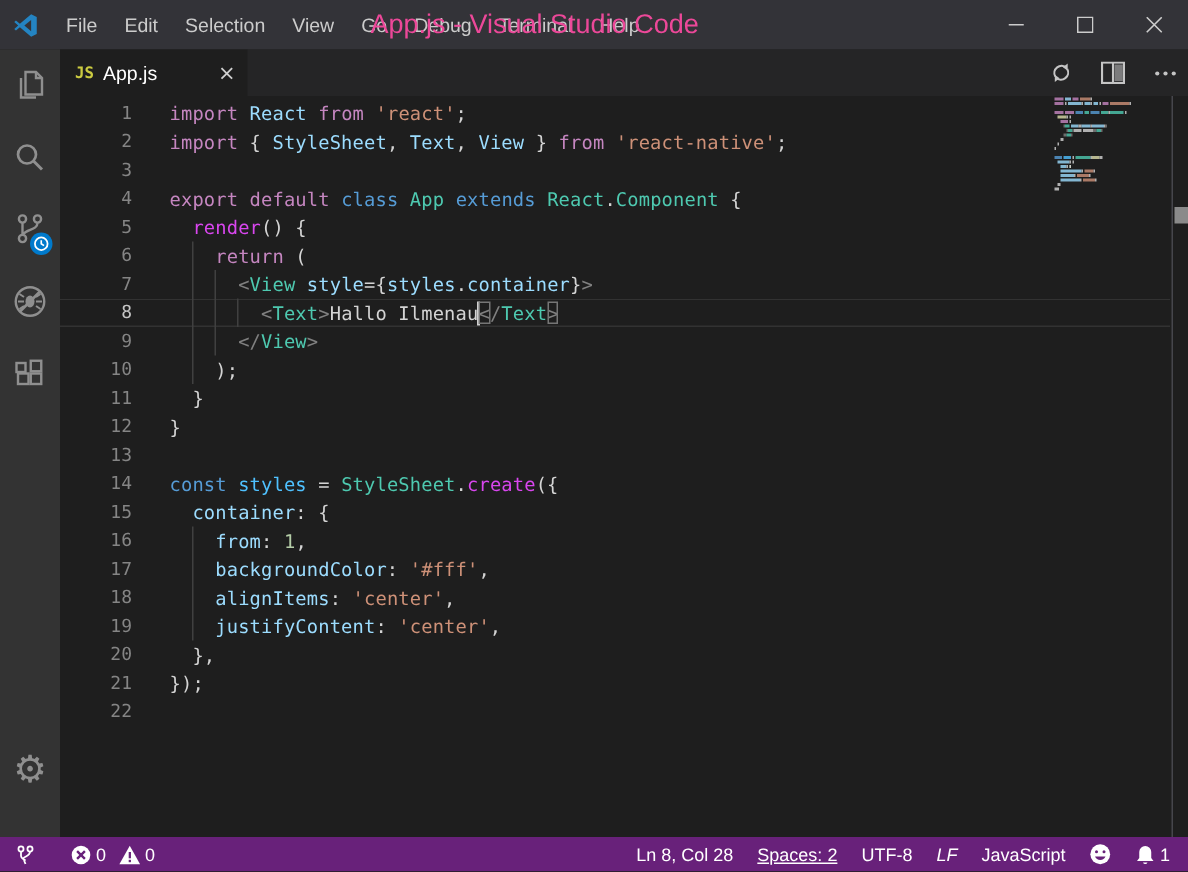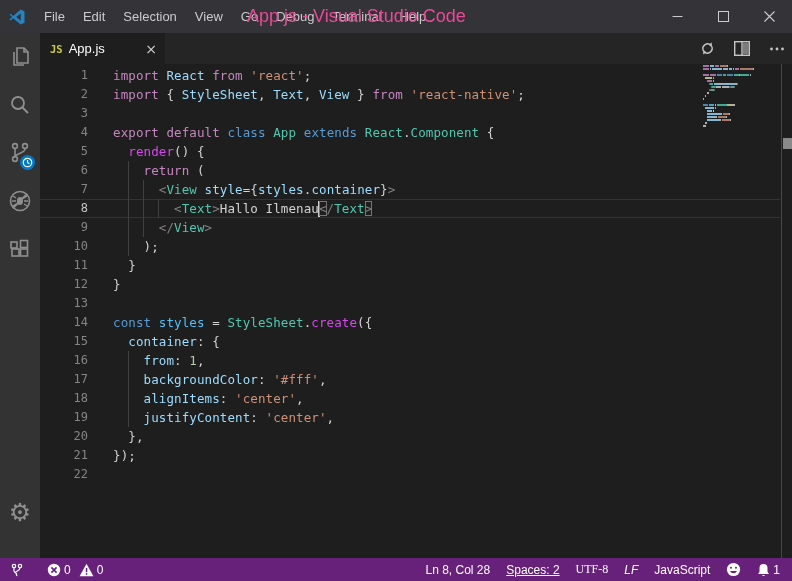--- a/index.html
+++ b/index.html
@@ -341,19 +341,19 @@
       </span>
       <span class="sb-item" style="order:11; padding-right:12px">
         <svg width="13" height="14" viewBox="0 0 13 14">
           <path d="M6.5 1 a4 4 0 0 1 4 4 v4 l1.5 2 h-11 l1.5 -2 v-4 a4 4 0 0 1 4 -4 z" fill="#ffffff"></path>
           <path d="M5 12 a1.6 1.6 0 0 0 3 0 z" fill="#ffffff"></path>
         </svg>
         <span class="sb-count">1</span>
       </span>
     <span class="sb-item" style="order: 0;">Ln 8, Col 28</span>
         <span class="sb-item" style="order: 1; text-decoration: underline;">Spaces: 2</span>
-        <span class="sb-item" style="order: 2; font-family: Liberation Serif, serif;">UTF-8</span>
+        <span class="sb-item" style="order: 2;">UTF-8</span>
         <span class="sb-item" style="order: 3; font-style: italic;">LF</span>
         <span class="sb-item" style="order: 4;">JavaScript</span>
       </div>
   </div>
 
 </div>
 
 </body></html>

